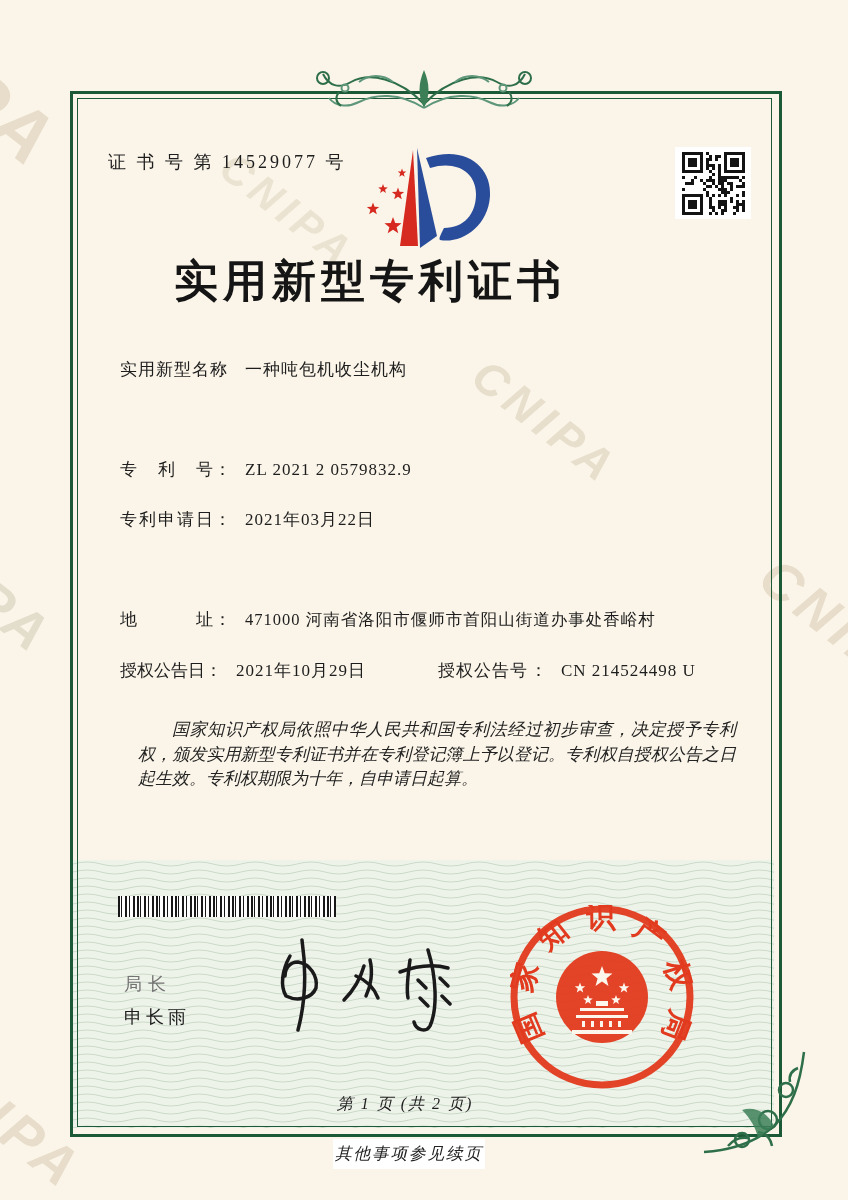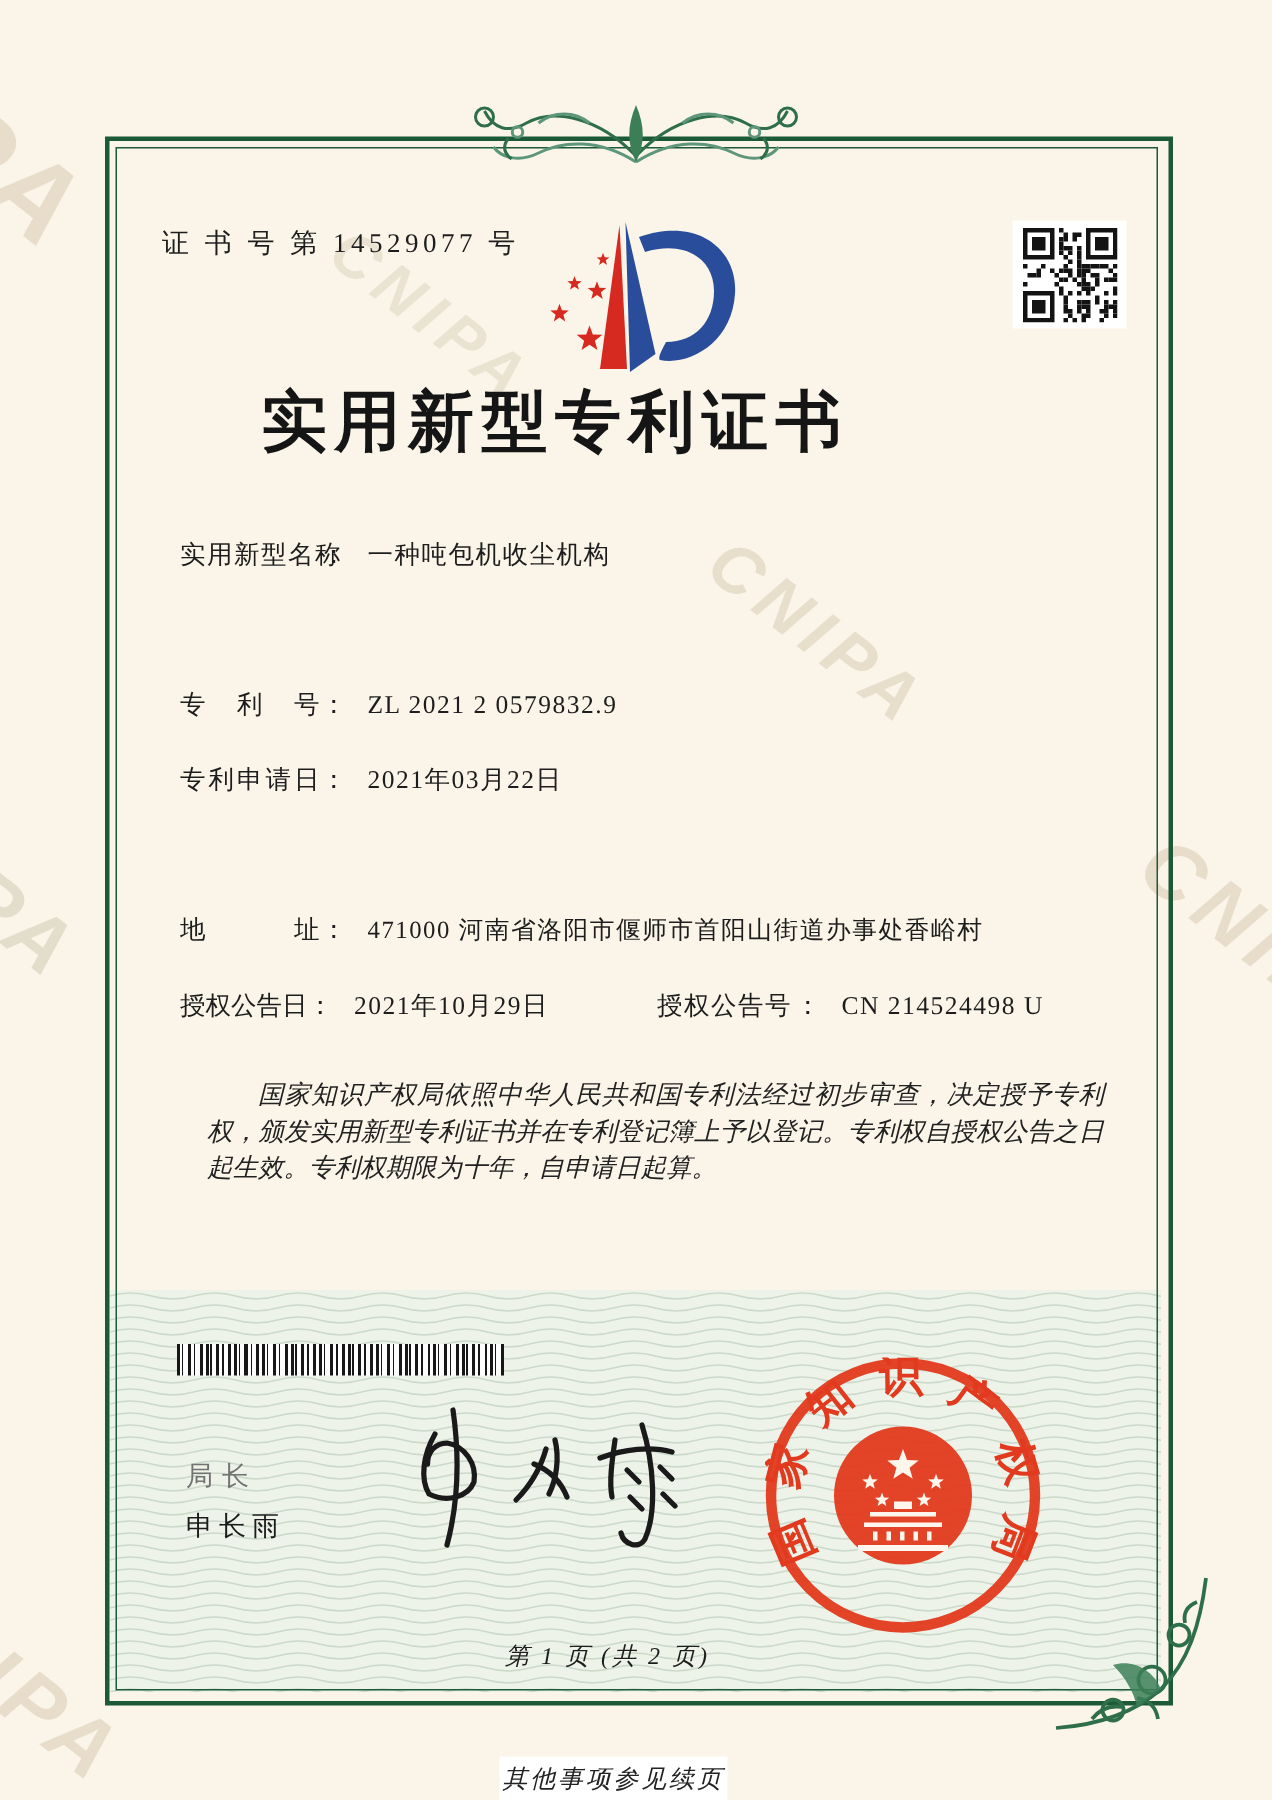--- a/index.html
+++ b/index.html
@@ -55,21 +55,21 @@
   .director-name{position:absolute;left:124px;top:1005px;font-size:18px;letter-spacing:4px;
     font-family:"Liberation Sans","DejaVu Sans",sans-serif;z-index:3;color:#1b1b1b;}
   .signature{position:absolute;left:252px;top:938px;z-index:4;}
   .seal{position:absolute;left:510px;top:905px;z-index:4;}
   .seal-date{position:absolute;left:524px;top:1036px;font-size:18px;letter-spacing:2px;
     color:#141414;z-index:5;text-shadow:0 0 3px rgba(240,244,238,.9);white-space:nowrap;}
   .page-indicator{position:absolute;left:70px;top:1094px;width:670px;text-align:center;
     font-size:16px;letter-spacing:2px;z-index:3;font-style:italic;}
   .cont-note{position:absolute;left:333px;top:1139px;width:152px;height:30px;line-height:30px;
     background:#ffffff;text-align:center;font-size:16.5px;font-style:italic;
-    letter-spacing:2px;z-index:3;color:#222;margin-top:32px;}
+    letter-spacing:2px;z-index:3;color:#222;}
   .ornament-top{position:absolute;left:299px;top:58px;z-index:3;}
   .ornament-corner{position:absolute;left:700px;top:1048px;z-index:3;}
 </style>
 </head>
 <body>
 
 <div class="page">
 
   <div class="wm" style="left:-130px;top:-44px;font-size:76px;">CNIPA</div>
   <div class="wm" style="left:240px;top:143px;font-size:42px;color:rgba(210,196,170,0.38);">CNIPA</div>

